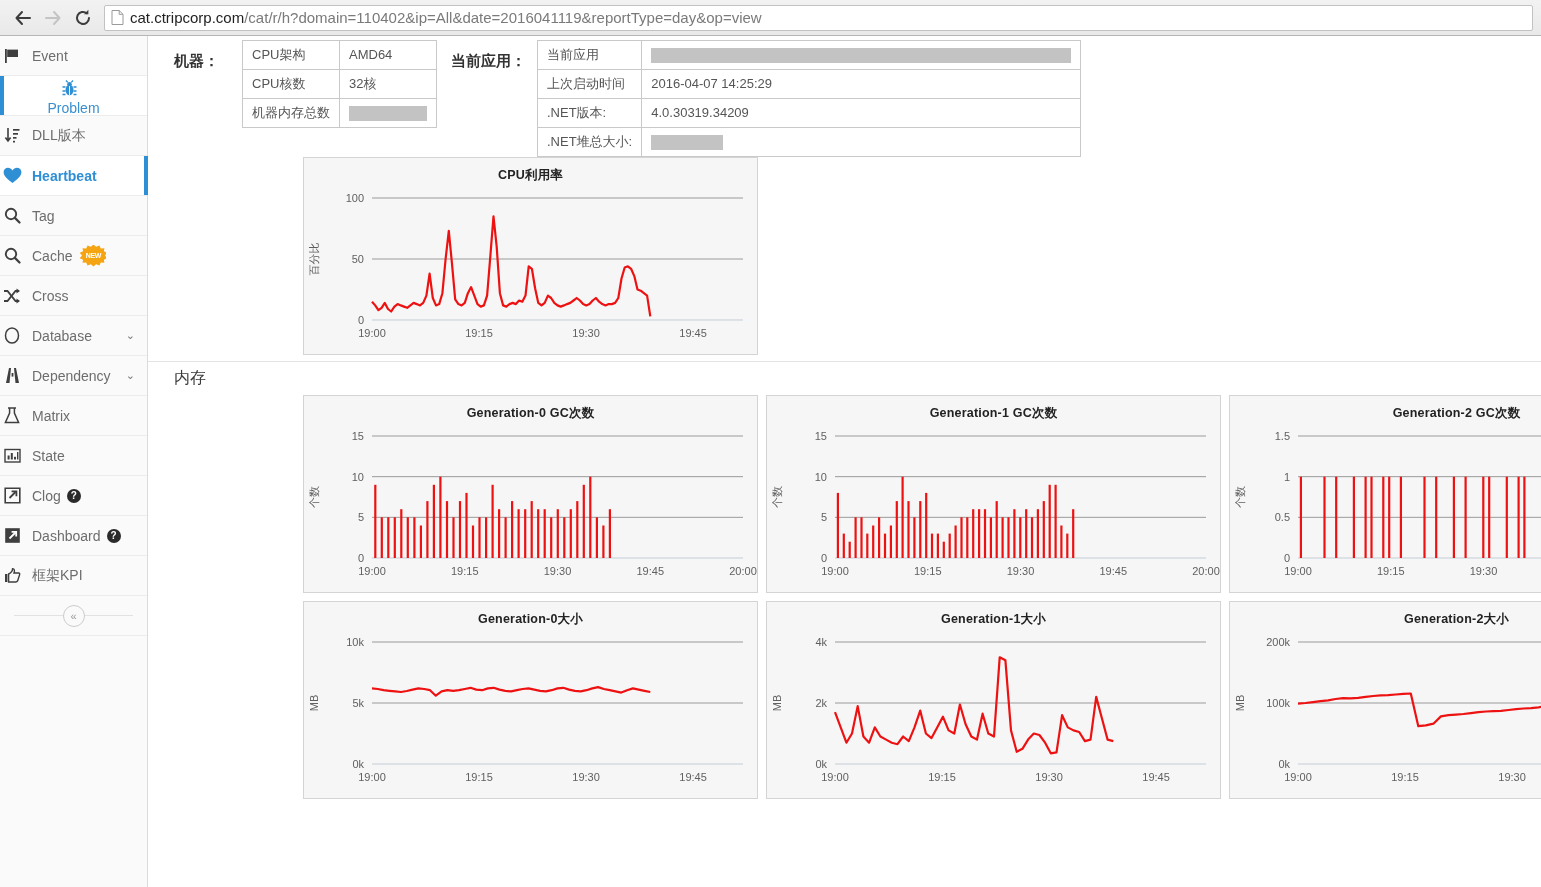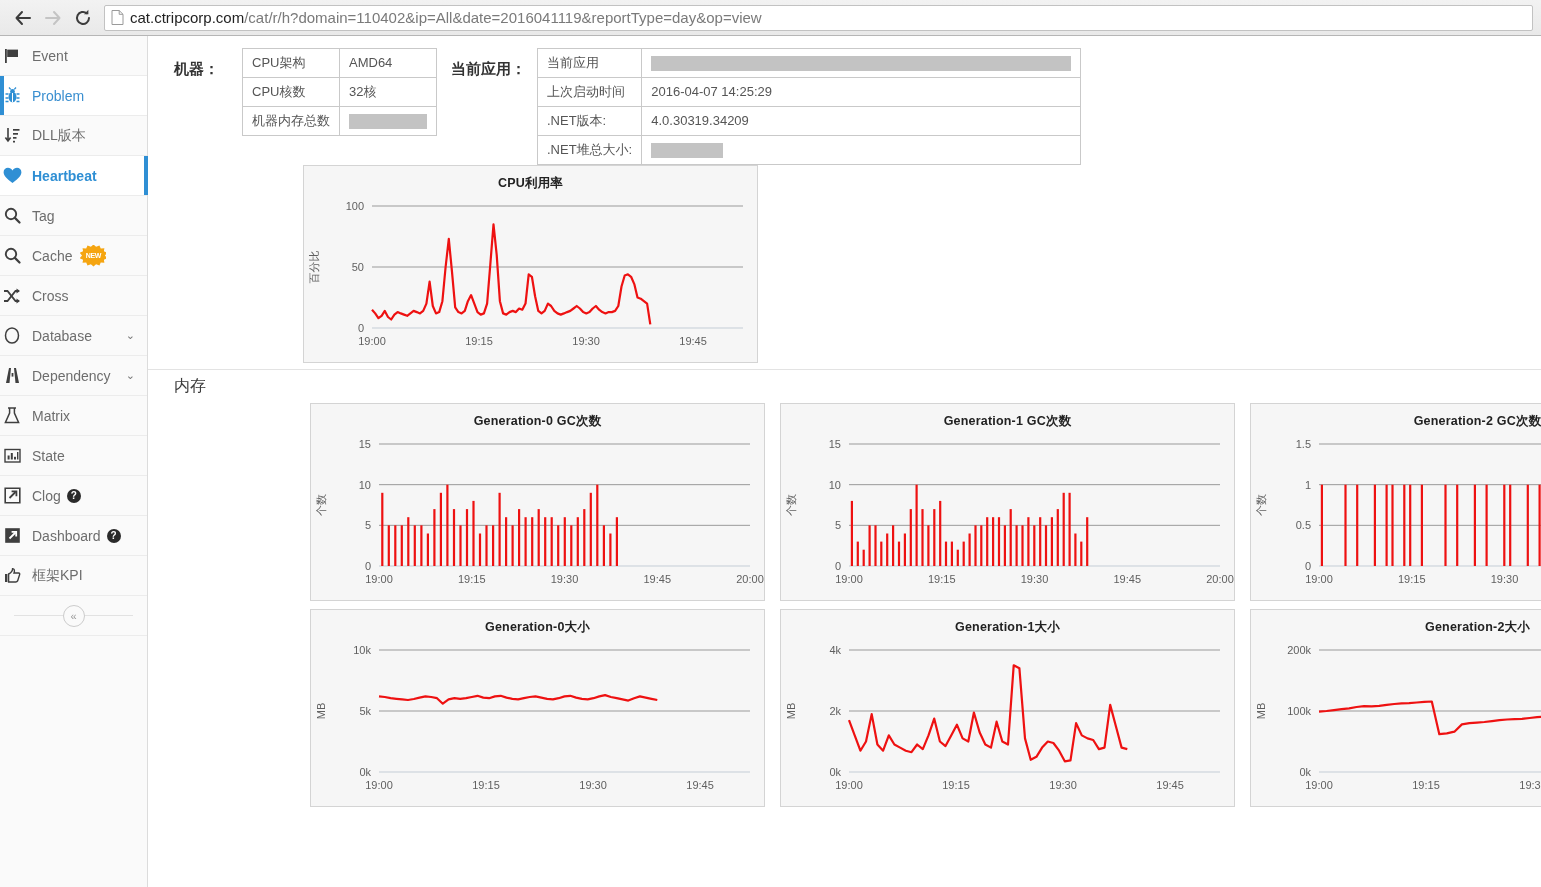--- a/index.html
+++ b/index.html
@@ -47,21 +47,21 @@
   .nav-item{
     position:relative;height:40px;display:flex;align-items:center;
     padding-left:0;border-bottom:1px solid #ececec;
     font-size:14px;color:#6d6d6d;background:#fafafa;cursor:pointer;
   }
   .nav-item .ico{
     width:24px;flex:0 0 24px;display:flex;align-items:center;justify-content:center;
     margin-right:8px;color:#3f3f3f;
   }
   .nav-item .lbl{white-space:nowrap;}
-  .nav-item.active-left{background:#ffffff;color:#3a8fd0;}
+  .nav-item.active-left{background:#ffffff;color:#3a8fd0;flex-direction:column;}
   .nav-item.active-left:before{
     content:"";position:absolute;left:0;top:0;bottom:0;width:4px;background:#2f8fd4;
   }
   .nav-item.active-left .ico{color:#2f8fd4;}
   .nav-item.current{background:#ffffff;color:#2f8fd4;font-weight:bold;align-items:center;}
   .nav-item.current:after{
     content:"";position:absolute;right:-1px;top:0;bottom:0;width:4px;background:#2f8fd4;
   }
   .nav-item.current .ico{color:#2f8fd4;}
   .chev{margin-left:auto;margin-right:12px;font-size:11px;color:#777;}
@@ -91,21 +91,21 @@
   .collapse-row .line{position:absolute;left:14px;right:14px;height:1px;background:#e2e2e2;}
   .collapse-btn{
     width:22px;height:22px;border-radius:50%;border:1px solid #ccc;background:#fafafa;
     display:flex;align-items:center;justify-content:center;color:#999;font-size:11px;
     position:relative;z-index:2;
   }
 
   
   .main{flex:1;background:#fff;overflow:hidden;position:relative;}
 
-  .info-row{display:flex;align-items:flex-start;padding:12px 0 0 26px;}
+  .info-row{display:flex;align-items:flex-start;padding:4px 0 0 26px;}
   .info-label{
     font-size:15px;font-weight:bold;color:#333;padding-top:12px;
     white-space:nowrap;
   }
   .machine-label{width:68px;}
   .app-label{width:86px;margin-left:14px;}
   table.info{border-collapse:collapse;font-size:13px;color:#555;}
   table.info td{
     border:1px solid #c9c9c9;padding:6px 9px;vertical-align:middle;
     white-space:nowrap;line-height:16px;
@@ -118,21 +118,21 @@
   .mask.w-full{width:420px;}
   .mask.w-sm{width:78px;}
   .mask.w-md{width:72px;}
 
   .section-title{
     font-size:16px;color:#3b3b3b;padding:6px 0 6px 26px;
   }
   .divider{height:1px;background:#e3e3e3;margin:6px 0 0 0;}
 
   .panel{
-    border:1px solid #d4d4d4;background:#f6f6f6;margin-left:7px;
+    border:1px solid #d4d4d4;background:#f6f6f6;
   }
   .cpu-panel{width:455px;height:198px;margin-left:155px;}
   .chart-title{
     text-align:center;font-size:12.5px;font-weight:bold;color:#222;
     padding-top:9px;letter-spacing:0.2px;
   }
   .chart-grid-row{display:flex;padding:0 0 0 155px;gap:8px;}
   .grid-panel{width:455px;height:198px;}
 
   svg.plot{display:block;}

